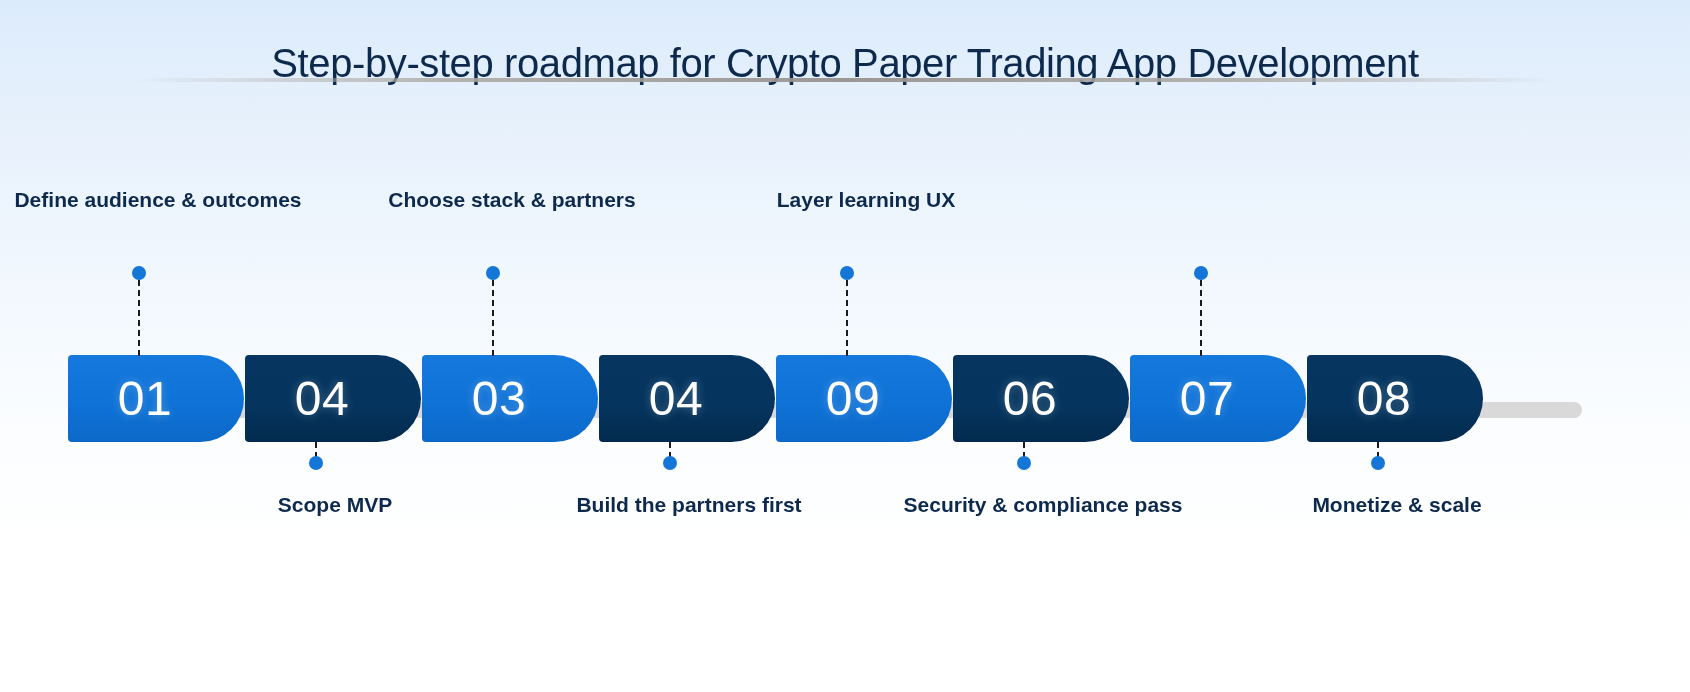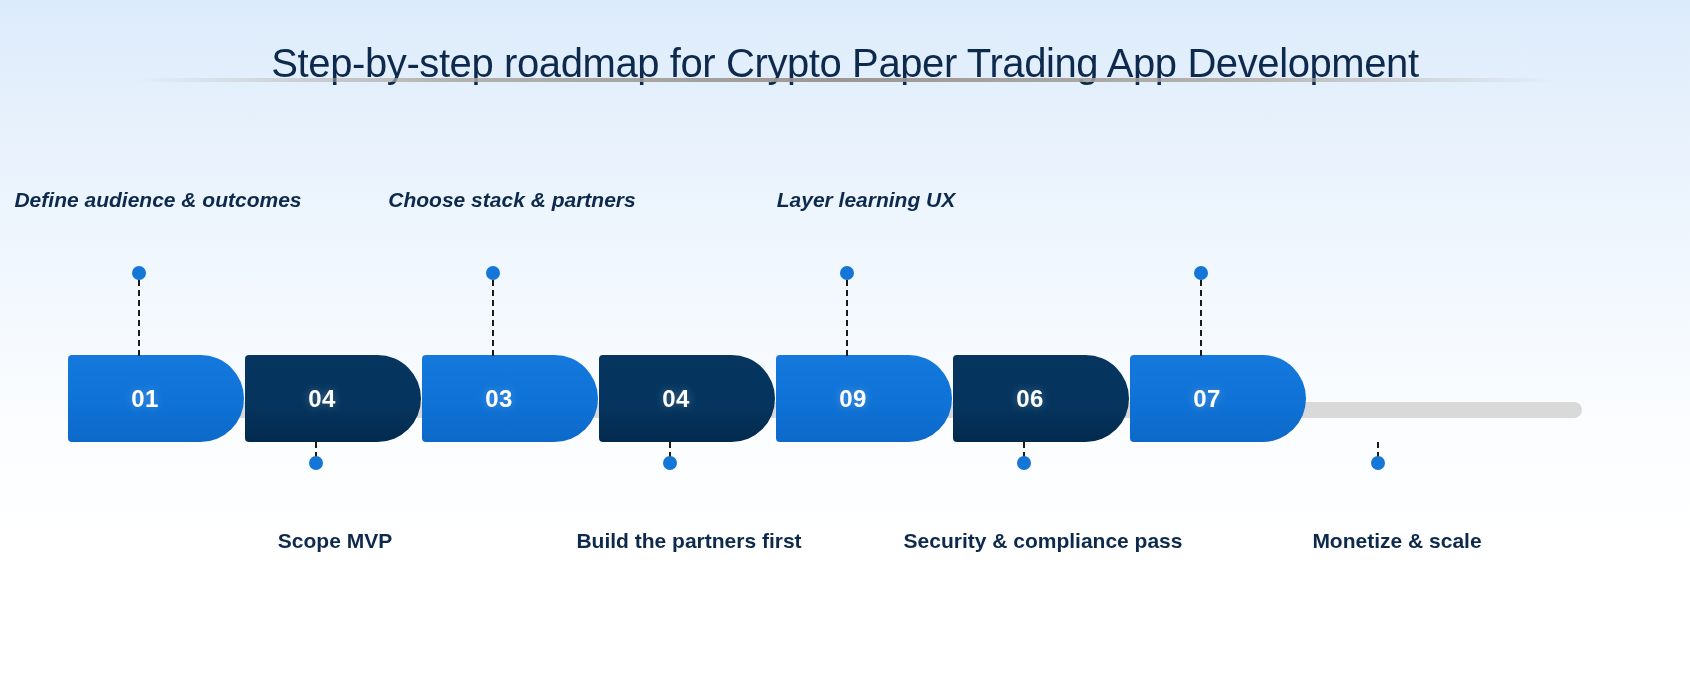--- a/index.html
+++ b/index.html
@@ -86,22 +86,22 @@
     align-items: center;
     justify-content: center;
     box-sizing: border-box;
     padding-right: 22px;
   }
   .pill.blue  { background: linear-gradient(180deg,#1478dd 0%, #0f72d6 55%, #0c69c9 100%); }
   .pill.navy  { background: linear-gradient(180deg,#06355f 0%, #05355f 55%, #032a4e 100%); }
 
   .pill-number {
     color: #ffffff;
-    font-size: 24px;
-    font-weight: bold;
+    font-size: 48px;
+    font-weight: normal;
     letter-spacing: 0.5px;
     line-height: 1;
     text-shadow: 0 0 10px rgba(255,255,255,0.28);
   }
 
   
   .dot {
     position: absolute;
     width: 14px;
     height: 14px;
@@ -124,26 +124,26 @@
     text-align: center;
     color: #0d2a4d;
     font-size: 21px;
     font-weight: bold;
     line-height: 1.44;
   }
 
   
   .step.above .dot     { top: 266px; }
   .step.above .leader  { top: 280px; height: 76px; }
-  .step.above .label   { top: 185px; font-style: italic; }
+  .step.above .label   { top: 185px; }
 
   
   .step.below .dot     { top: 456px; }
   .step.below .leader  { top: 442px; height: 16px; }
-  .step.below .label   { top: 490px; margin-top: 36px; }
+  .step.below .label   { top: 490px; }
 </style>
 </head>
 <body>
 
 <div class="title-wrap">
   <h1 class="page-title">Step-by-step roadmap for Crypto Paper Trading App Development</h1>
 </div>
 <div class="title-divider"></div>
 
 <div class="timeline">
@@ -198,18 +198,21 @@
         <div class="label">Security &amp; compliance pass</div>
       </div>
       <div class="step above" style="left: 1130px;">
         <div class="pill blue">
           <span class="pill-number">07</span>
         </div>
         <div class="leader"></div>
         <div class="dot"></div>
       </div>
       <div class="step below" style="left: 1307px;">
+        <div class="pill navy">
+          <span class="pill-number">08</span>
+        </div>
         <div class="leader"></div>
         <div class="dot"></div>
         <div class="label">Monetize &amp; scale</div>
       </div>
     </div>
 </div>
 
 </body></html>

